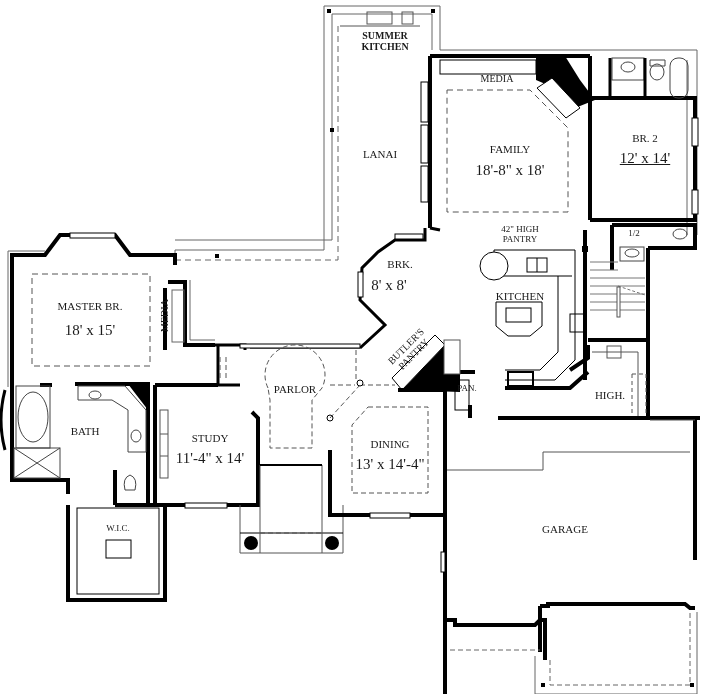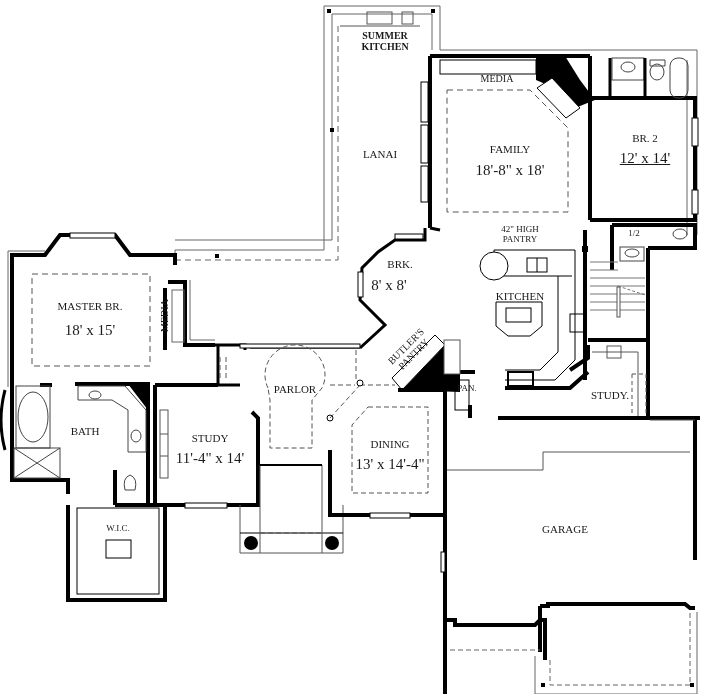--- a/index.html
+++ b/index.html
@@ -271,21 +271,21 @@
 <div class="lbl room" style="left:30px;top:300px;width:120px;">MASTER BR.</div>
 <div class="lbl dim" style="left:40px;top:322px;width:100px;">18' x 15'</div>
 <div class="lbl sm vert" style="left:144px;top:310px;width:40px;">MEDIA</div>
 
 <div class="lbl diag" style="left:380px;top:340px;width:60px;"><span>BUTLER'S</span><br><span>PANTRY</span></div>
 
 <div class="lbl room" style="left:255px;top:383px;width:80px;">PARLOR</div>
 
 <div class="lbl xs" style="left:452px;top:384px;width:30px;">PAN.</div>
 
-<div class="lbl room" style="left:580px;top:389px;width:60px;">STUDY.</div>
+<div class="lbl room" style="left:580px;top:389px;width:60px;">HIGH.</div>
 
 <div class="lbl room" style="left:60px;top:425px;width:50px;">BATH</div>
 
 <div class="lbl room" style="left:165px;top:432px;width:90px;">STUDY</div>
 <div class="lbl dim" style="left:155px;top:450px;width:110px;">11'-4" x 14'</div>
 
 <div class="lbl room" style="left:345px;top:438px;width:90px;">DINING</div>
 <div class="lbl dim" style="left:340px;top:456px;width:100px;">13' x 14'-4"</div>
 
 <div class="lbl xs" style="left:95px;top:524px;width:46px;">W.I.C.</div>

